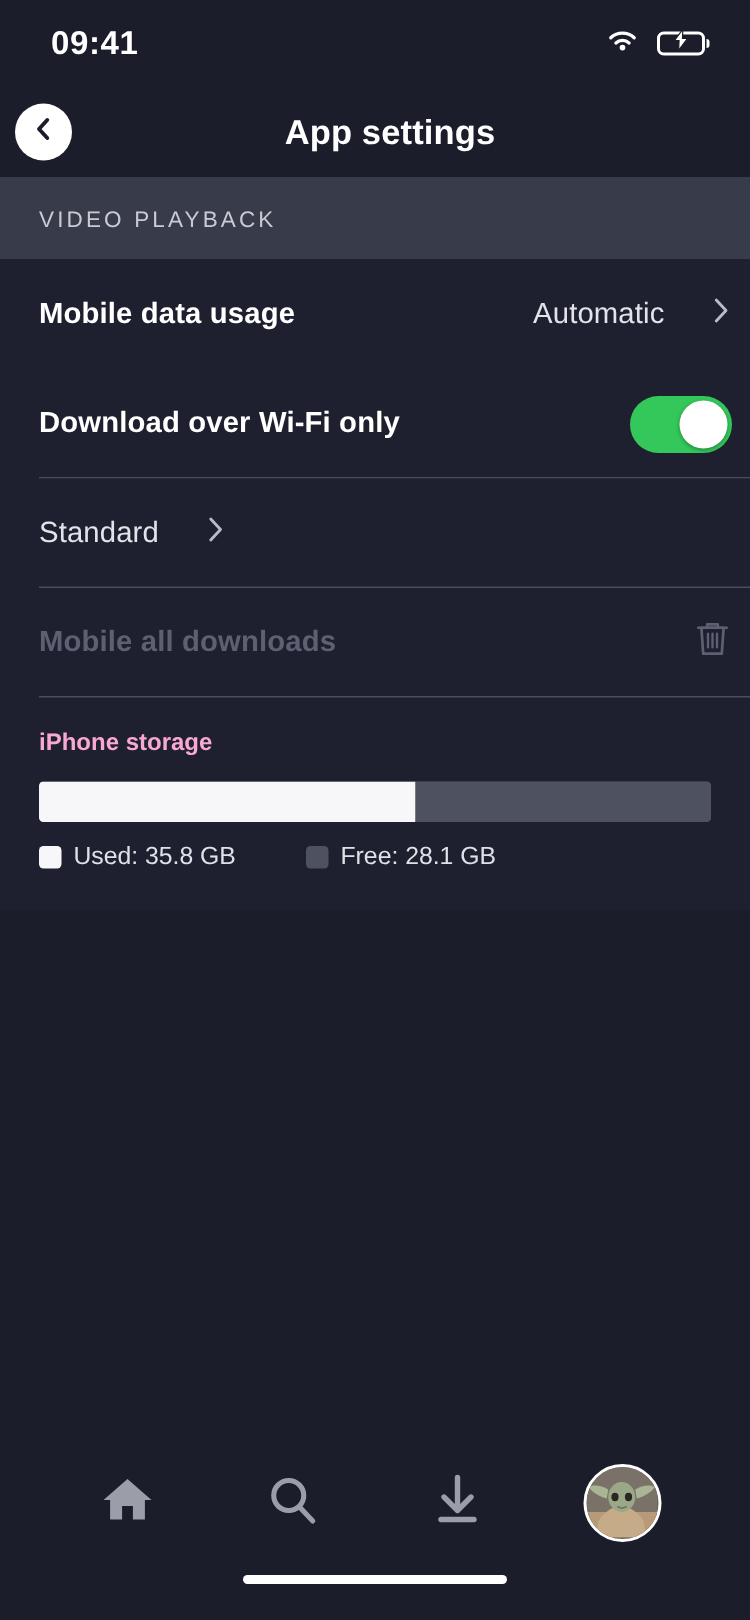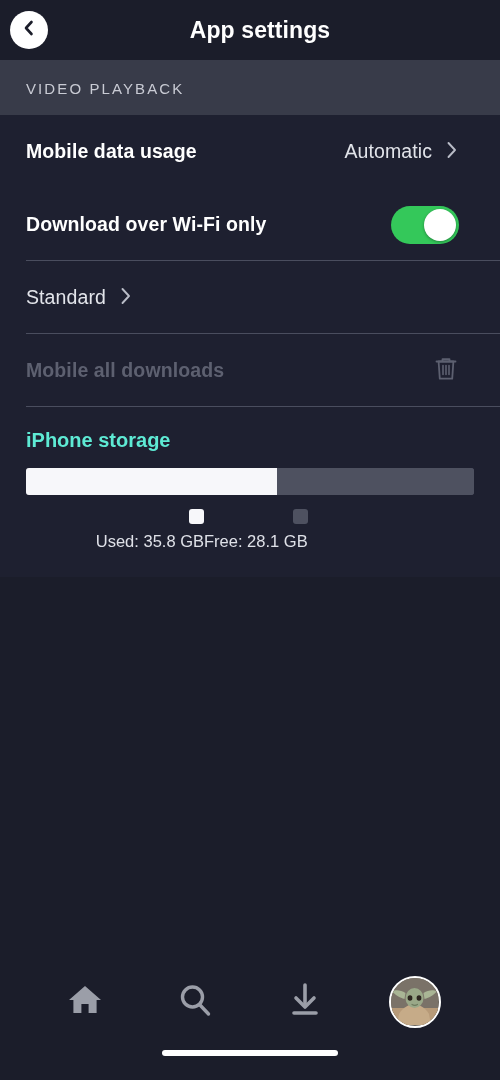--- a/index.html
+++ b/index.html
@@ -106,38 +106,38 @@
     text-transform:uppercase;
   }
   .rows { background:#1e2030; }
 
   .row {
     position:relative;
     display:flex;
     align-items:center;
     justify-content:space-between;
     min-height:73px;
-    padding:0 41px 0 26px;
+    padding:0 12px 0 26px;
     background:#1e2030;
   }
   .row.with-divider::after {
     content:"";
     position:absolute;
     left:26px; right:0; bottom:0;
     height:1px;
     background:#4a4d5e;
   }
   .row-label {
     color:#ffffff;
     font-size:19.5px;
     font-weight:bold;
     letter-spacing:0.1px;
   }
   .row-label.disabled { color:#5d6070; font-weight:bold; }
-  .row-right { display:flex; align-items:center; gap:14px; }
+  .row-right { display:flex; align-items:center; gap:32px; }
   .row-value {
     color:#e2e4ea;
     font-size:19.5px;
     letter-spacing:0.1px;
   }
 
   
   .toggle {
     width:68px; height:38px;
     border-radius:19px;
@@ -154,22 +154,22 @@
     background:#ffffff;
     box-shadow:0 1px 3px rgba(0,0,0,.35);
   }
 
   
   .storage {
     background:#1e2030;
     padding:22px 26px 26px 26px;
   }
   .storage-title {
-    color:#5eead4;
-    font-size:20px;
+    color:#f9a8d4;
+    font-size:16px;
     font-weight:bold;
     margin-bottom:16px;
   }
   .storage-bar {
     display:flex;
     width:448px;
     height:27px;
     border-radius:3px;
     overflow:hidden;
     background:#4e5160;
@@ -179,23 +179,22 @@
   .seg-free { background:#4e5160; }
 
   .legend {
     display:flex;
     align-items:center;
     margin-top:14px;
     width:448px;
   }
   .legend-item {
     display:flex;
-    align-items:flex-end;
+    align-items:center;
     gap:8px;
-    flex-direction:column;
   }
   .legend-item.i0 { width:178px; }
   .legend-item.i1 { width:170px; }
   .legend-swatch {
     width:15px; height:15px;
     border-radius:3px;
     flex:0 0 auto;
   }
   .legend-text {
     color:#dfe1e8;
@@ -242,20 +241,40 @@
     width:176px; height:6px;
     border-radius:3px;
     background:#ffffff;
   }
 </style>
 </head>
 <body>
 
 <div class="phone">
 
+  <div class="statusbar">
+    <div class="clock">09:41</div>
+    <div class="status-right">
+      <span class="wifi-icon">
+        <svg width="24" height="18" viewBox="0 0 24 18">
+          <path d="M12 15.6a1.9 1.9 0 1 0 0-3.8 1.9 1.9 0 0 0 0 3.8z" fill="#fff"></path>
+          <path d="M7.6 10.6a6.6 6.6 0 0 1 8.8 0" stroke="#fff" stroke-width="2.2" fill="none" stroke-linecap="round"></path>
+          <path d="M4.2 7.2a11.4 11.4 0 0 1 15.6 0" stroke="#fff" stroke-width="2.2" fill="none" stroke-linecap="round"></path>
+        </svg>
+      </span>
+      <span class="battery">
+        <span class="battery-fill" style="width: 42%; background: rgb(245, 217, 35);"></span>
+        <span class="bolt">
+          <svg width="10" height="14" viewBox="0 0 10 14">
+            <path d="M6.2 0 0.6 7.6h3.1L3.4 14 9.4 6.1H6z" fill="#fff" stroke="#1b1d2a" stroke-width="0.8"></path>
+          </svg>
+        </span>
+      </span>
+    </div>
+  </div>
 
   <div class="navbar">
     <div class="back-btn">
       <span>
         <svg width="16" height="18" viewBox="0 0 16 18">
           <path d="M10.5 3 5 9l5.5 6" stroke="#1b1d2a" stroke-width="2.6" fill="none" stroke-linecap="round" stroke-linejoin="round"></path>
         </svg>
       </span>
     </div>
     <div class="nav-title">App settings</div>

